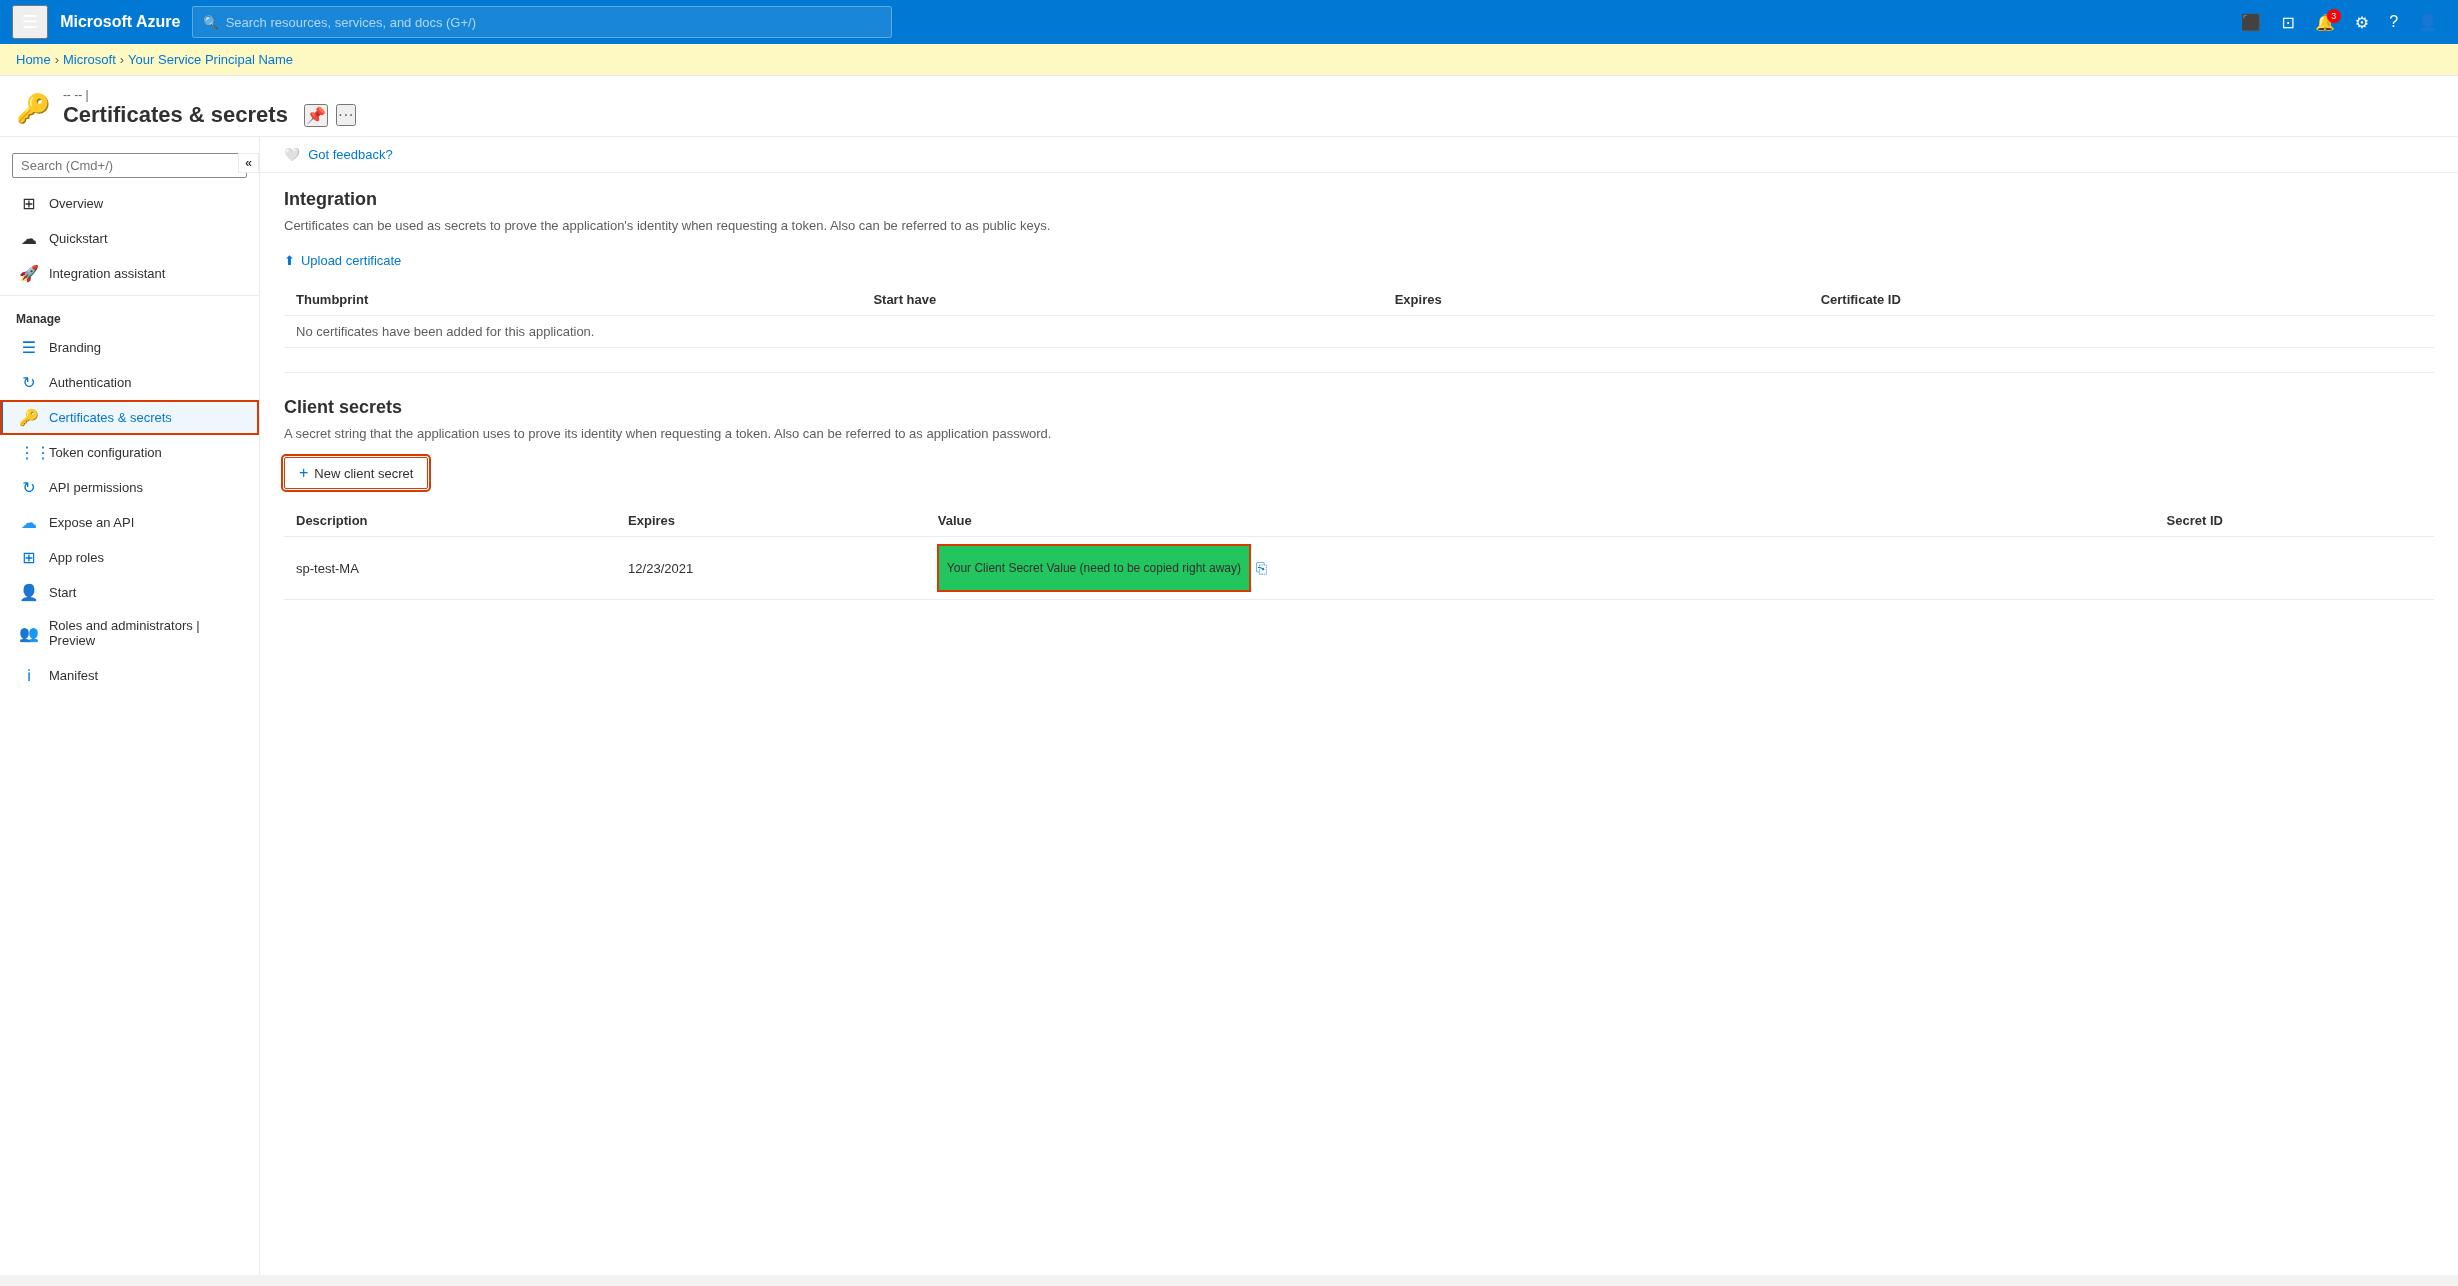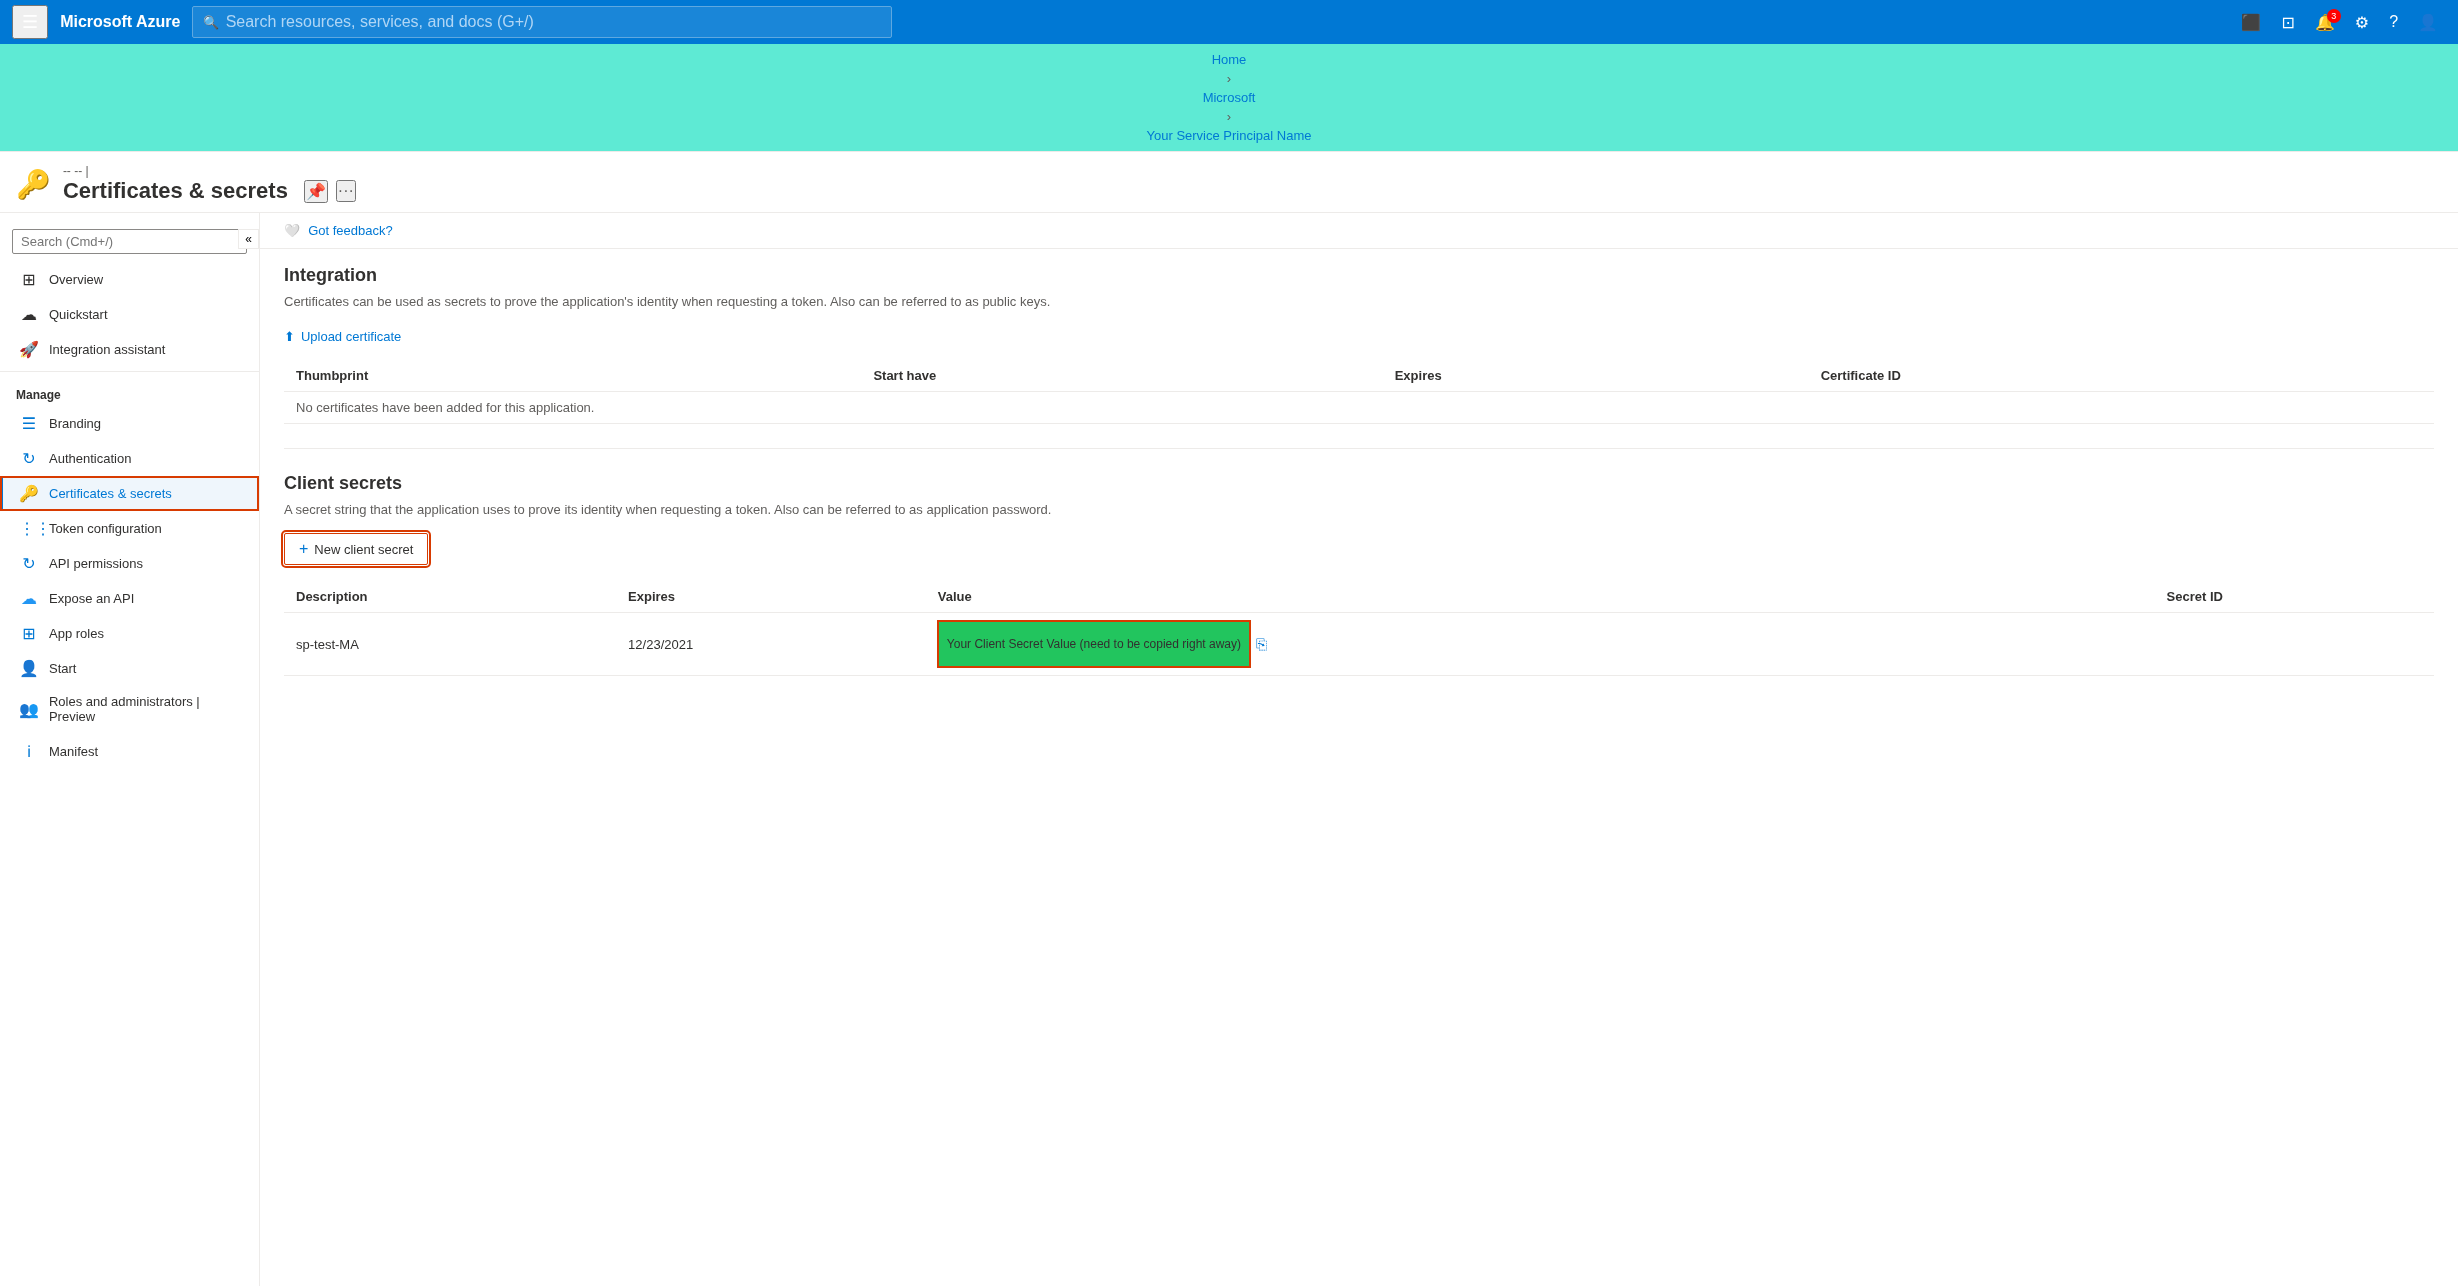--- a/index.html
+++ b/index.html
@@ -27,21 +27,21 @@
       padding: 0 10px;
       height: 32px;
       color: #cce5f7;
       font-size: 13px;
     }
     .topnav-search input {
       background: transparent;
       border: none;
       outline: none;
       color: #ffffff;
-      font-size: 16px;
+      font-size: 13px;
       flex: 1;
     }
     .topnav-search input::placeholder { color: #b0d6f5; }
     .topnav-icons { margin-left: auto; display: flex; align-items: center; gap: 4px; }
     .topnav-icon-btn {
       color: white;
       background: transparent;
       border: none;
       cursor: pointer;
       padding: 4px 8px;
@@ -54,28 +54,27 @@
       background: #ff0000;
       color: white;
       border-radius: 50%;
       font-size: 9px;
       width: 14px; height: 14px;
       display: flex; align-items: center; justify-content: center;
     }
 
     
     .breadcrumb {
-      background: #5eead4;
+      background: #fef9c3;
       padding: 8px 16px;
       display: flex;
       align-items: center;
       gap: 4px;
       font-size: 13px;
       border-bottom: 1px solid #edebe9;
-      flex-direction: column;
     }
     .breadcrumb a { color: #0078d4; text-decoration: none; }
     .breadcrumb-sep { color: #605e5c; }
 
     
     .page-header {
       background: white;
       padding: 12px 16px 8px 16px;
       display: flex;
       align-items: center;

